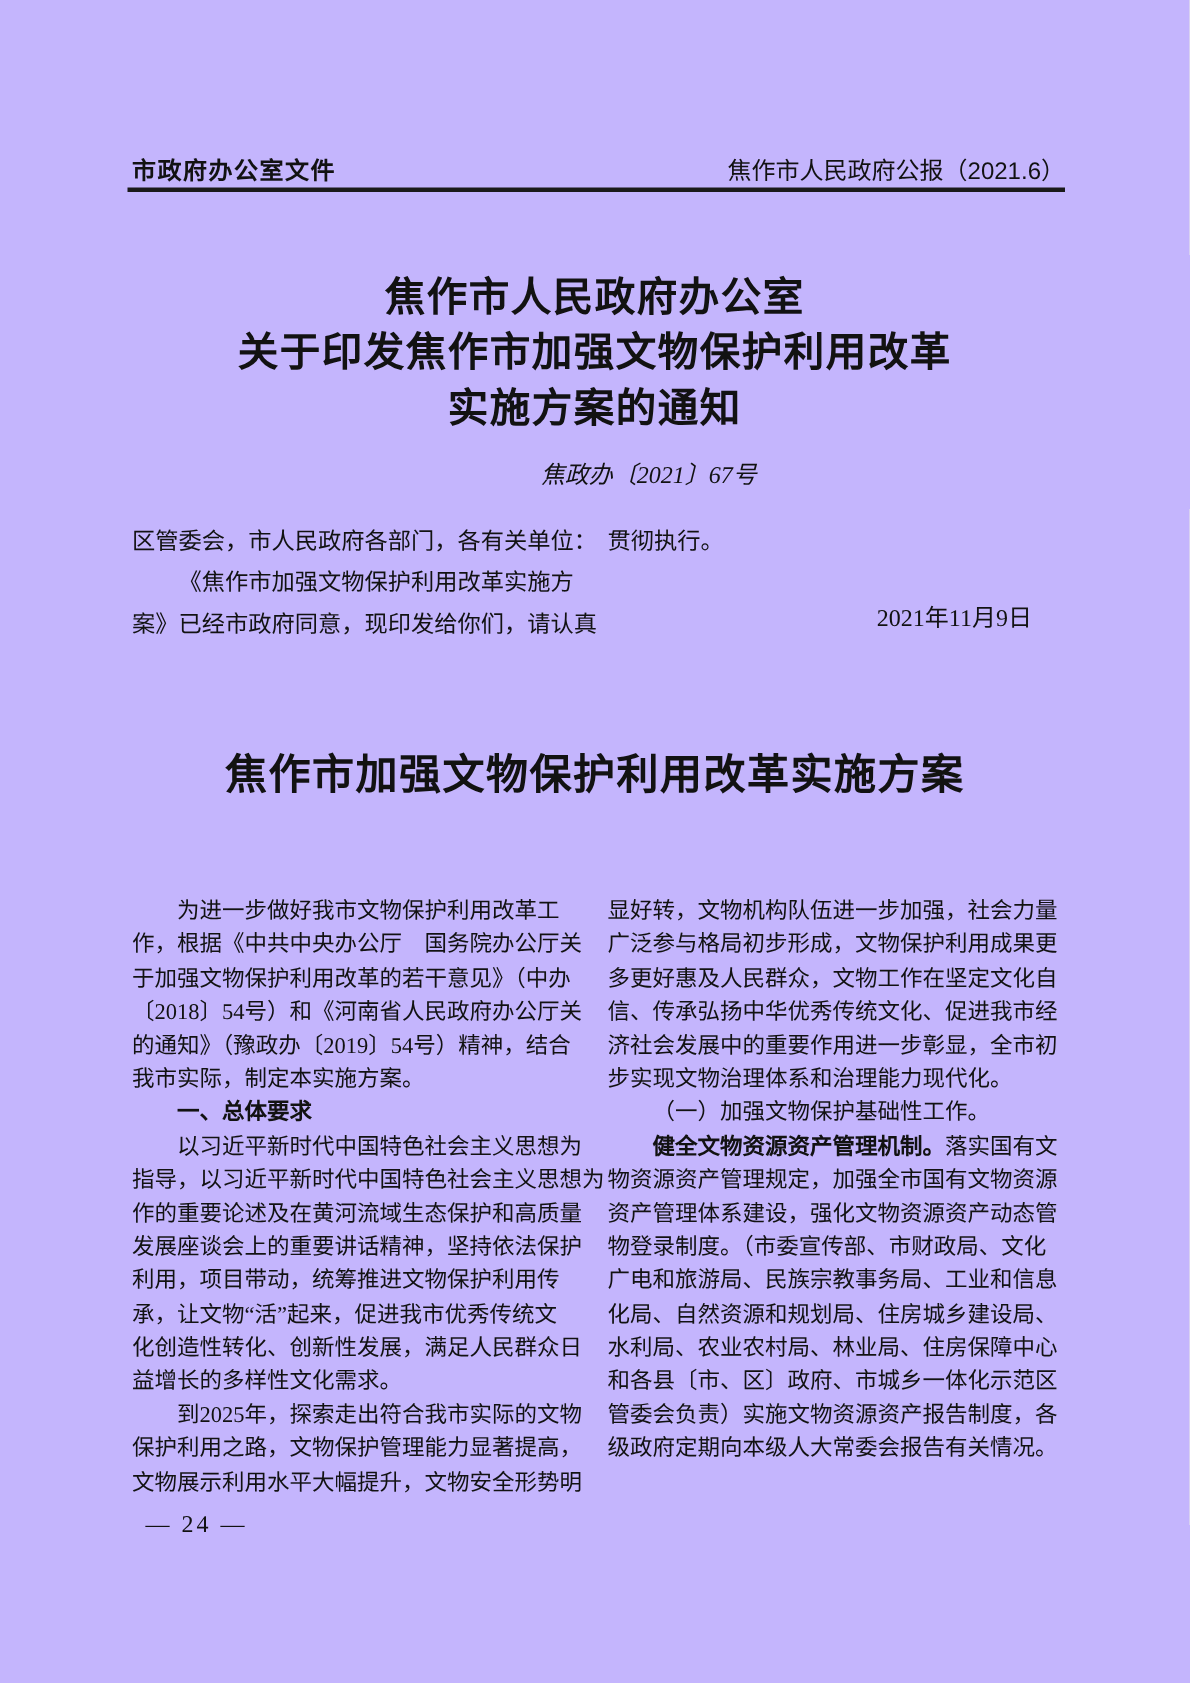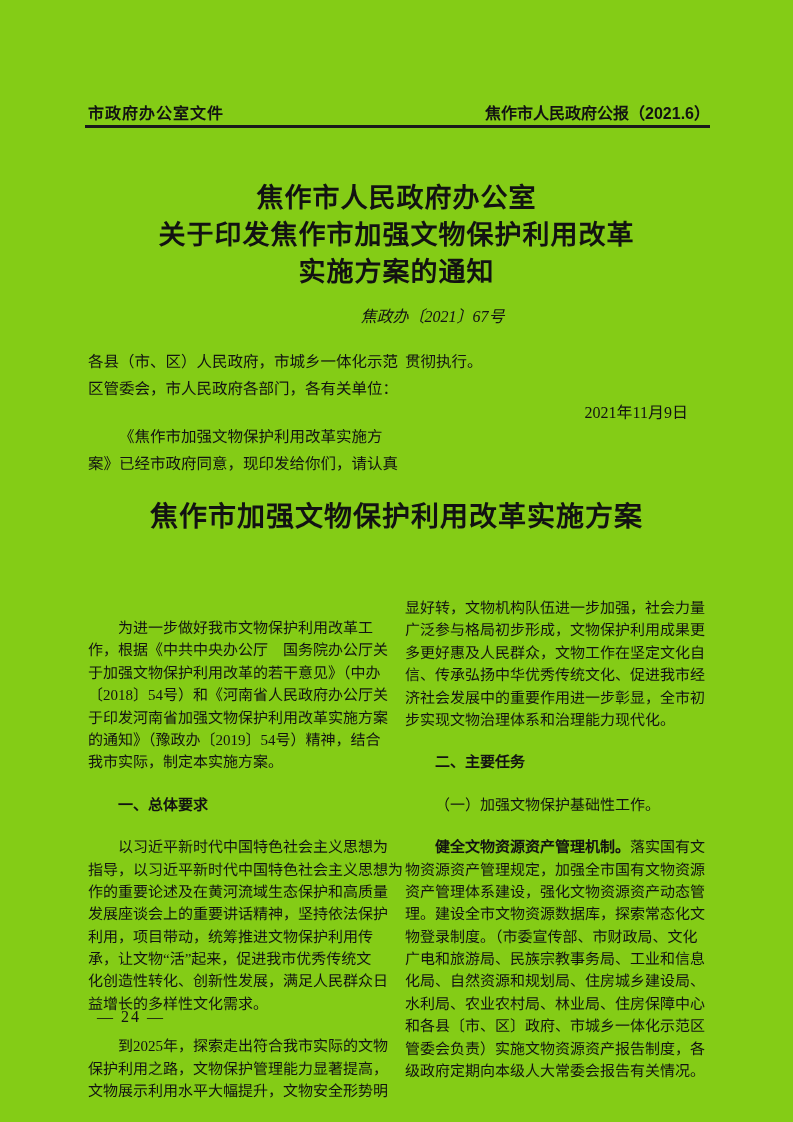--- a/index.html
+++ b/index.html
@@ -1,34 +1,34 @@
 <!DOCTYPE html>
 <html lang="zh-CN"><head>
 <meta charset="utf-8">
 <style>
   html,body{margin:0;padding:0;background:#e8e8e8;}
   .page{
     position:relative;
     width:793px;height:1122px;
-    background:#84cc16;
+    background:#c4b5fd;
     margin:0 auto;
     font-family:"Liberation Serif","DejaVu Serif",serif;
     color:#121212;
     overflow:hidden;
   }
   
   .hdr-left{
     position:absolute;left:88px;top:100px;
     font-family:"Liberation Sans","DejaVu Sans",sans-serif;
     font-weight:bold;font-size:16px;letter-spacing:1px;
   }
   .hdr-right{
     position:absolute;right:83px;top:100px;
     font-family:"Liberation Sans","DejaVu Sans",sans-serif;
-    font-weight:bold;font-size:16px;margin-left:35px;
+    font-weight:normal;font-size:16px;margin-left:35px;
   }
   .hdr-rule{
     position:absolute;left:85px;top:125px;width:625px;height:3px;
     background:#1a1a1a;
   }
   
   .notice-title{
     position:absolute;left:0;top:180px;width:100%;
     text-align:center;font-weight:bold;font-size:27px;line-height:37px;
     letter-spacing:1px;
@@ -38,21 +38,21 @@
     text-align:center;font-size:16px;font-style:italic;padding-left:36px;
   }
   
   .cols{position:absolute;left:88px;width:622px;display:flex;}
   .col{width:305px;}
   .col-gap{width:12px;flex:0 0 12px;}
   .notice-body{top:348px;font-size:15.5px;}
   .notice-body .line{line-height:27.3px;height:27.3px;white-space:nowrap;}
   .plan-body{top:597px;font-size:15px;}
   .plan-body .line{line-height:22.4px;height:22.4px;white-space:nowrap;}
-  .line.indent{padding-left:2em;margin-top:20px;}
+  .line.indent{padding-left:2em;}
   .seg-normal{font-weight:normal;}
   .seg-bold{font-weight:bold;font-family:"Liberation Sans","DejaVu Sans",sans-serif;}
   .seg-kaiti{}
   .issue-date{
     margin-top:24px;text-align:right;padding-right:22px;
     line-height:27.3px;font-size:16px;
   }
   
   .plan-title{
     position:absolute;left:0;top:494px;width:100%;
@@ -74,21 +74,20 @@
   <div class="notice-title">
     <div>焦作市人民政府办公室</div>
     <div>关于印发焦作市加强文物保护利用改革</div>
     <div>实施方案的通知</div>
   </div>
 
   <div class="doc-number">焦政办〔2021〕67号</div>
 
   <div class="cols notice-body">
     <div class="col">
-        <div class="line"><span class="seg-normal">各县（市、区）人民政府，市城乡一体化示范</span></div>
         <div class="line"><span class="seg-normal">区管委会，市人民政府各部门，各有关单位：</span></div>
         <div class="line indent"><span class="seg-normal">《焦作市加强文物保护利用改革实施方</span></div>
         <div class="line"><span class="seg-normal">案》已经市政府同意，现印发给你们，请认真</span></div>
       </div>
     <div class="col-gap"></div>
     <div class="col">
       <div>
           <div class="line"><span class="seg-normal">贯彻执行。</span></div>
         </div>
       <div class="issue-date">2021年11月9日</div>
@@ -96,21 +95,20 @@
   </div>
 
   <div class="plan-title">焦作市加强文物保护利用改革实施方案</div>
 
   <div class="cols plan-body">
     <div class="col">
         <div class="line indent"><span class="seg-normal">为进一步做好我市文物保护利用改革工</span></div>
         <div class="line"><span class="seg-normal">作，根据《中共中央办公厅　国务院办公厅关</span></div>
         <div class="line"><span class="seg-normal">于加强文物保护利用改革的若干意见》（中办</span></div>
         <div class="line"><span class="seg-normal">〔2018〕54号）和《河南省人民政府办公厅关</span></div>
-        <div class="line"><span class="seg-normal">于印发河南省加强文物保护利用改革实施方案</span></div>
         <div class="line"><span class="seg-normal">的通知》（豫政办〔2019〕54号）精神，结合</span></div>
         <div class="line"><span class="seg-normal">我市实际，制定本实施方案。</span></div>
         <div class="line indent"><span class="seg-bold">一、总体要求</span></div>
         <div class="line indent"><span class="seg-normal">以习近平新时代中国特色社会主义思想为</span></div>
         <div class="line"><span class="seg-normal">指导，以习近平新时代中国特色社会主义思想为</span></div>
         <div class="line"><span class="seg-normal">作的重要论述及在黄河流域生态保护和高质量</span></div>
         <div class="line"><span class="seg-normal">发展座谈会上的重要讲话精神，坚持依法保护</span></div>
         <div class="line"><span class="seg-normal">利用，项目带动，统筹推进文物保护利用传</span></div>
         <div class="line"><span class="seg-normal">承，让文物“活”起来，促进我市优秀传统文</span></div>
         <div class="line"><span class="seg-normal">化创造性转化、创新性发展，满足人民群众日</span></div>
@@ -120,26 +118,24 @@
         <div class="line"><span class="seg-normal">文物展示利用水平大幅提升，文物安全形势明</span></div>
       </div>
     <div class="col-gap"></div>
     <div class="col">
         <div class="line"><span class="seg-normal">显好转，文物机构队伍进一步加强，社会力量</span></div>
         <div class="line"><span class="seg-normal">广泛参与格局初步形成，文物保护利用成果更</span></div>
         <div class="line"><span class="seg-normal">多更好惠及人民群众，文物工作在坚定文化自</span></div>
         <div class="line"><span class="seg-normal">信、传承弘扬中华优秀传统文化、促进我市经</span></div>
         <div class="line"><span class="seg-normal">济社会发展中的重要作用进一步彰显，全市初</span></div>
         <div class="line"><span class="seg-normal">步实现文物治理体系和治理能力现代化。</span></div>
-        <div class="line indent"><span class="seg-bold">二、主要任务</span></div>
         <div class="line indent"><span class="seg-kaiti">（一）加强文物保护基础性工作。</span></div>
         <div class="line indent"><span class="seg-bold">健全文物资源资产管理机制。</span><span class="seg-normal">落实国有文</span></div>
         <div class="line"><span class="seg-normal">物资源资产管理规定，加强全市国有文物资源</span></div>
         <div class="line"><span class="seg-normal">资产管理体系建设，强化文物资源资产动态管</span></div>
-        <div class="line"><span class="seg-normal">理。建设全市文物资源数据库，探索常态化文</span></div>
         <div class="line"><span class="seg-normal">物登录制度。（市委宣传部、市财政局、文化</span></div>
         <div class="line"><span class="seg-normal">广电和旅游局、民族宗教事务局、工业和信息</span></div>
         <div class="line"><span class="seg-normal">化局、自然资源和规划局、住房城乡建设局、</span></div>
         <div class="line"><span class="seg-normal">水利局、农业农村局、林业局、住房保障中心</span></div>
         <div class="line"><span class="seg-normal">和各县〔市、区〕政府、市城乡一体化示范区</span></div>
         <div class="line"><span class="seg-normal">管委会负责）实施文物资源资产报告制度，各</span></div>
         <div class="line"><span class="seg-normal">级政府定期向本级人大常委会报告有关情况。</span></div>
       </div>
   </div>
 

